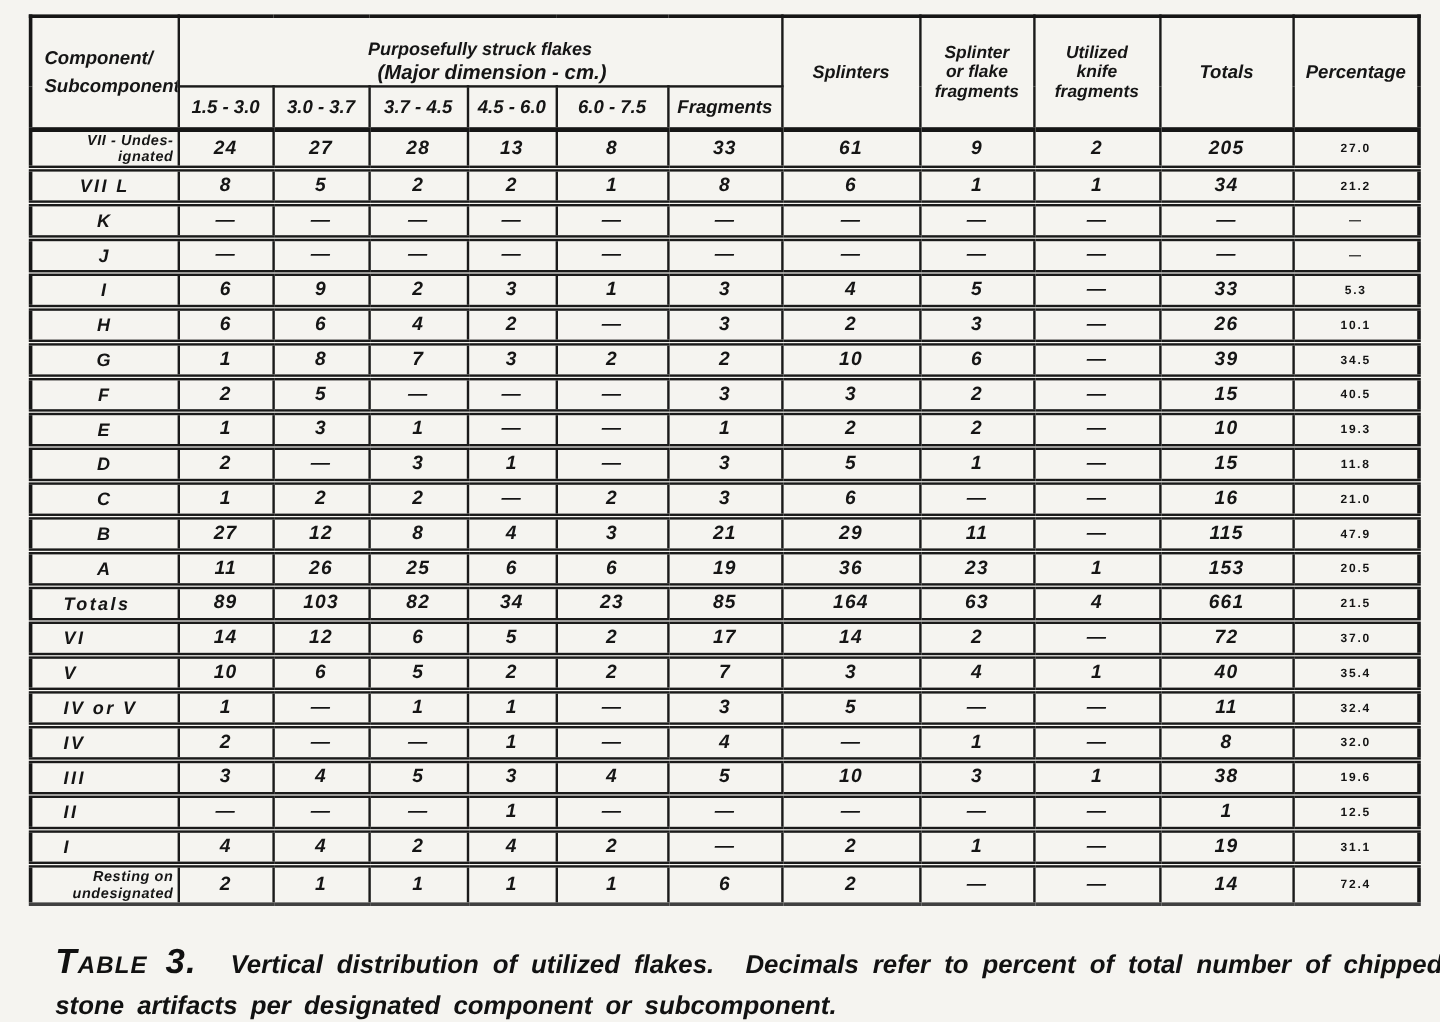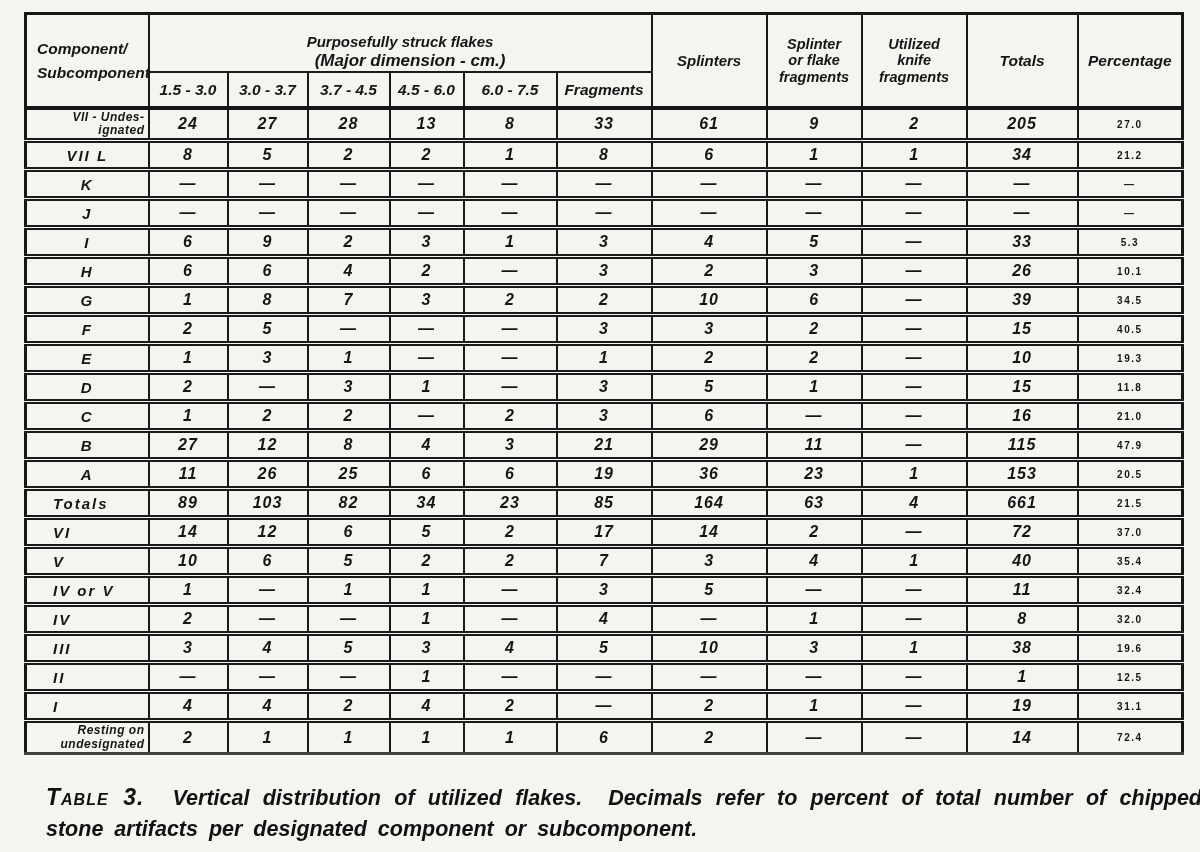--- a/index.html
+++ b/index.html
@@ -93,21 +93,21 @@
     font-style: italic;
     font-weight: 700;
     font-size: 21.5px;
     line-height: 1.45;
     text-align: justify;
     word-spacing: 5px;
     color: #111;
   }
   .caption .caption-label {
     font-variant: small-caps;
-    font-size: 23px;
+    font-size: 29px;
     margin-right: 28px;
     letter-spacing: 1px;
   }
   .caption .gap { display: inline-block; width: 26px; }
 </style>
 </head>
 <body>
 
 <div class="scan-page">
 

